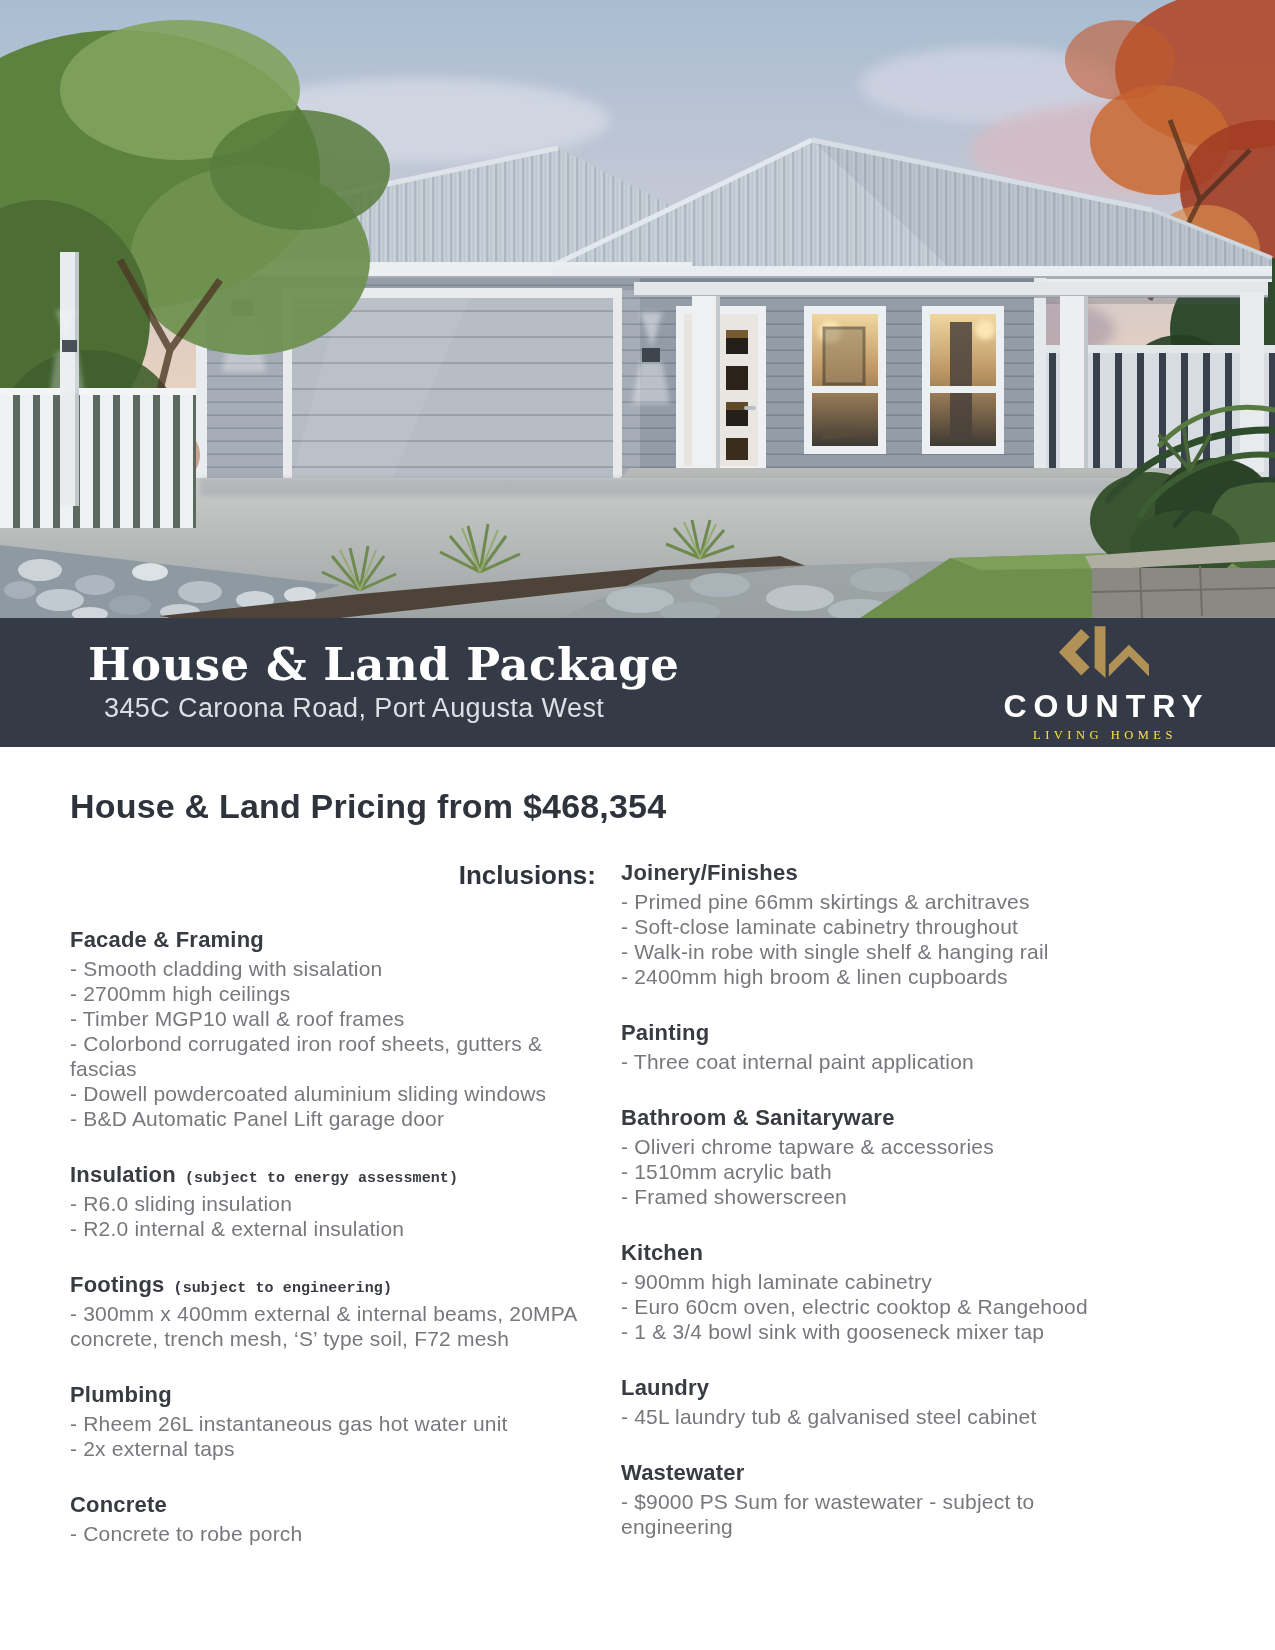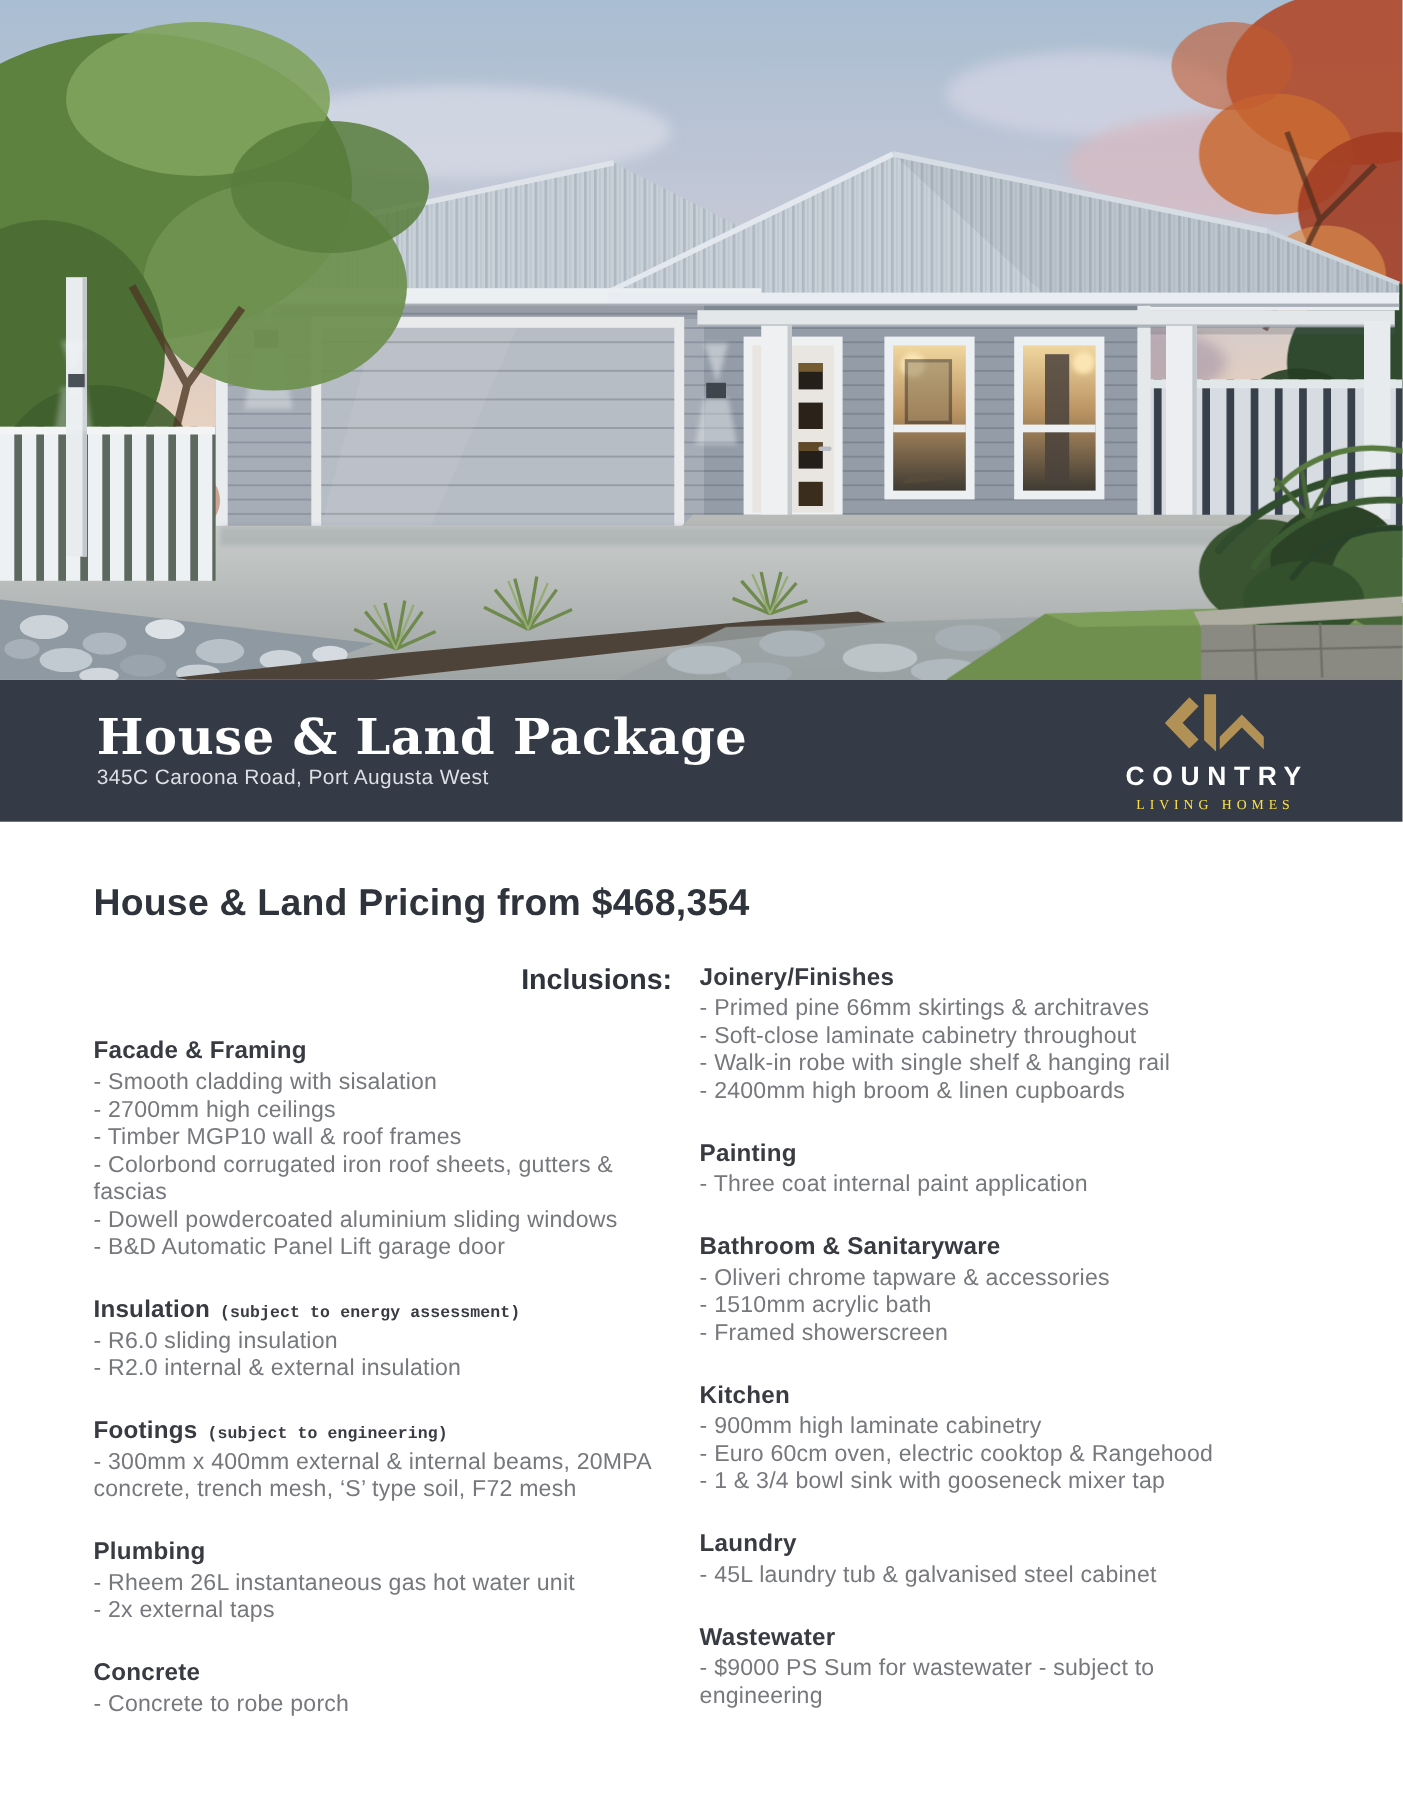--- a/index.html
+++ b/index.html
@@ -7,27 +7,27 @@
         font-family:"Liberation Sans",sans-serif;}
   
   .hero{position:absolute;left:0;top:0;width:1275px;height:618px;overflow:hidden;}
   .hero svg{display:block;width:1275px;height:618px;}
   
   .banner{position:absolute;left:0;top:618px;width:1275px;height:129px;background:#343b47;
           display:flex;align-items:center;}
   .banner-text{margin-left:88px;flex:1;}
   .banner-title{font-family:"DejaVu Serif",serif;font-weight:bold;font-size:45px;line-height:1.05;
                 color:#ffffff;letter-spacing:.5px;margin:0 0 4px 0;}
-  .banner-sub{font-size:19px;color:#dcdfe3;letter-spacing:.4px;}
+  .banner-sub{font-size:27px;color:#dcdfe3;letter-spacing:.4px;margin-left:16px;}
   .logo{width:300px;display:flex;flex-direction:column;align-items:center;margin-right:22px;margin-top:2px;}
   .logo-mark{width:92px;height:58px;margin-bottom:6px;}
-  .logo-name{color:#ffffff;font-weight:bold;font-size:24px;letter-spacing:7px;margin-left:7px;}
+  .logo-name{color:#ffffff;font-weight:bold;font-size:32px;letter-spacing:7px;margin-left:7px;}
   .logo-tagline{font-family:"Liberation Serif",serif;color:#fde047;font-size:12.5px;letter-spacing:4.5px;margin-top:3px;margin-left:4px;}
   
-  .content{position:absolute;left:0;top:747px;width:1217px;padding:15px;}
+  .content{position:absolute;left:0;top:747px;width:1217px;padding:0;}
   .pricing{margin:40px 70px 0 70px;font-size:34px;font-weight:bold;color:#2f333b;letter-spacing:.2px;}
   .cols{display:flex;margin:34px 70px 0 70px;}
   .col-left{width:555px;margin-right:25px;}
   .col-right{width:555px;}
   .inclusions-label{font-size:26px;font-weight:bold;color:#2f333b;margin:0 0 36px 0;text-align:right;}
   .section{margin-bottom:31px;}
   .section h4{margin:0 0 3px 0;font-size:22px;font-weight:bold;color:#383b42;letter-spacing:.2px;}
   .section h4 .note{font-size:15px;font-weight:bold;letter-spacing:.1px;font-family:Liberation Mono, monospace;}
   .item{font-size:21px;line-height:25px;color:#76787c;letter-spacing:.2px;}
 </style>

